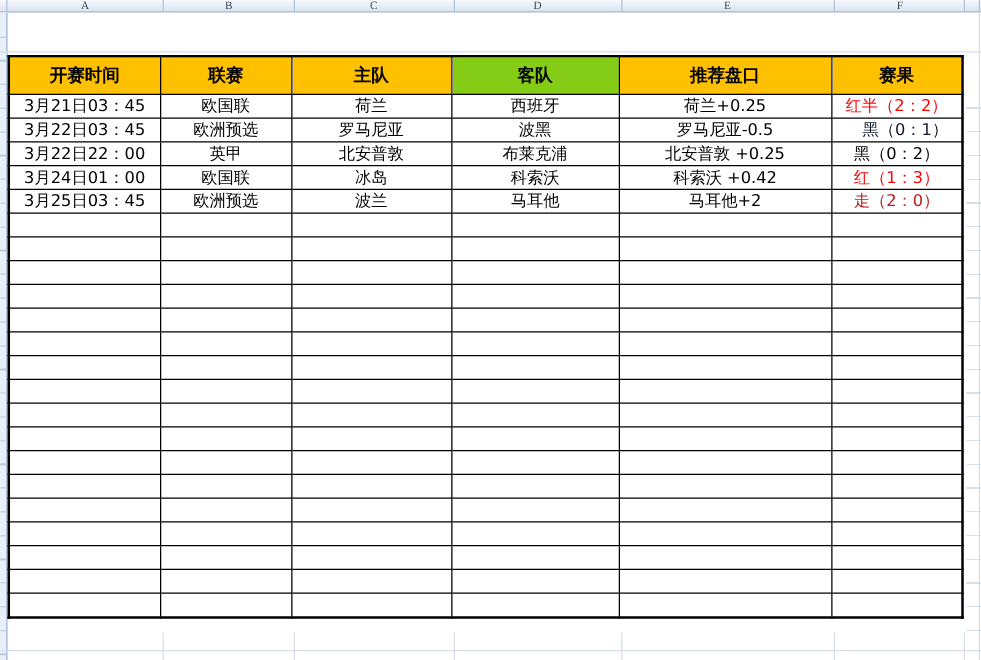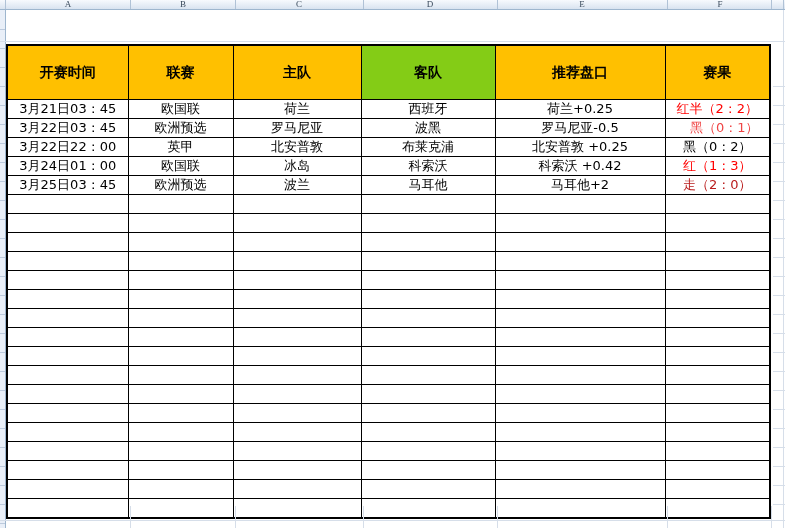--- a/index.html
+++ b/index.html
@@ -28,21 +28,21 @@
   .title{
     position:absolute;left:8px;top:15px;font-size:15px;line-height:18px;
     color:#000;letter-spacing:1px;white-space:nowrap;
   }
   .grid{
     position:absolute;left:6px;top:44px;border-collapse:collapse;
     table-layout:fixed;border:2px solid #000;background:#fff;
   }
   .grid th{
     height:21px;font-size:14px;font-weight:bold;border:1px solid #000;
-    padding:16px;text-align:center;overflow:hidden;white-space:nowrap;
+    padding:4px;text-align:center;overflow:hidden;white-space:nowrap;
   }
   .grid td{
     height:18px;font-size:13px;border:1px solid #000;padding:0;
     text-align:center;overflow:hidden;white-space:nowrap;
   }
   .hline{position:absolute;left:0;width:785px;height:1px;background:#d6dee9;}
   .right-lines{
     position:absolute;left:773px;top:68px;width:12px;height:437px;
     background:repeating-linear-gradient(to bottom,transparent 0 18px,#d6dee9 18px 19px);
   }
@@ -103,21 +103,21 @@
           <td>西班牙</td>
           <td>荷兰+0.25</td>
           <td style="color: rgb(255, 0, 0);">红半（2：2）</td>
         </tr>
         <tr>
           <td>3月22日03：45</td>
           <td>欧洲预选</td>
           <td>罗马尼亚</td>
           <td>波黑</td>
           <td>罗马尼亚-0.5</td>
-          <td style="color: #ef4444; padding-left: 14px;">黑（0：1）</td>
+          <td style="color: #0f172a; padding-left: 14px;">黑（0：1）</td>
         </tr>
         <tr>
           <td>3月22日22：00</td>
           <td>英甲</td>
           <td>北安普敦</td>
           <td>布莱克浦</td>
           <td>北安普敦 +0.25</td>
           <td style="color: rgb(0, 0, 0);">黑（0：2）</td>
         </tr>
         <tr>

